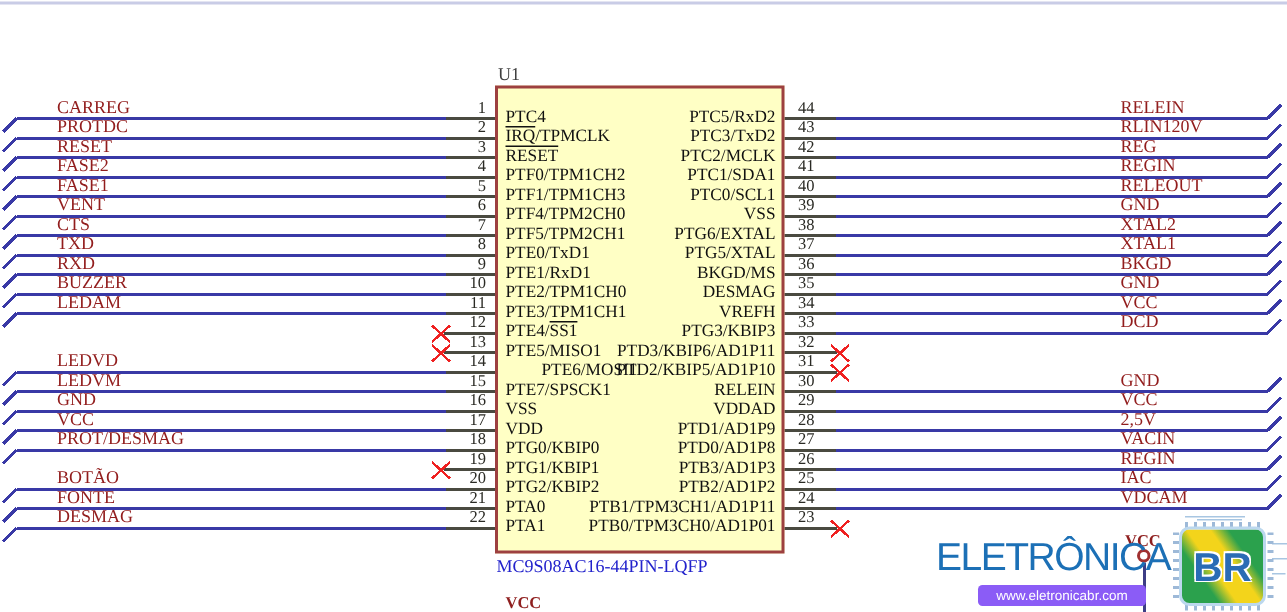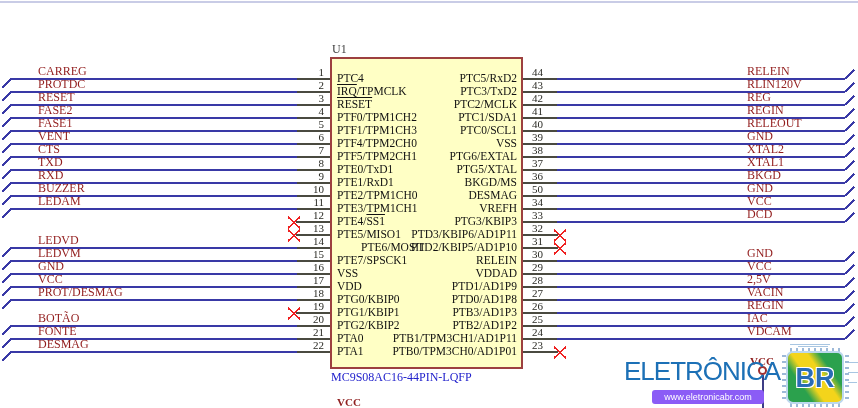--- a/index.html
+++ b/index.html
@@ -300,21 +300,21 @@
     <div class="net" style="left:747px;top:130px;">GND</div>
     <div class="pnum pnum-r" style="top:145px;">38</div>
     <div class="pname pname-r" style="top:150px;">PTG6/EXTAL</div>
     <div class="net" style="left:747px;top:143px;">XTAL2</div>
     <div class="pnum pnum-r" style="top:158px;">37</div>
     <div class="pname pname-r" style="top:163px;">PTG5/XTAL</div>
     <div class="net" style="left:747px;top:156px;">XTAL1</div>
     <div class="pnum pnum-r" style="top:171px;">36</div>
     <div class="pname pname-r" style="top:176px;">BKGD/MS</div>
     <div class="net" style="left:747px;top:169px;">BKGD</div>
-    <div class="pnum pnum-r" style="top:184px;">50</div>
+    <div class="pnum pnum-r" style="top:184px;">35</div>
     <div class="pname pname-r" style="top:189px;">DESMAG</div>
     <div class="net" style="left:747px;top:182px;">GND</div>
     <div class="pnum pnum-r" style="top:197px;">34</div>
     <div class="pname pname-r" style="top:202px;">VREFH</div>
     <div class="net" style="left:747px;top:195px;">VCC</div>
     <div class="pnum pnum-r" style="top:210px;">33</div>
     <div class="pname pname-r" style="top:215px;">PTG3/KBIP3</div>
     <div class="net" style="left:747px;top:208px;text-align:right;">DCD</div>
     <div class="pnum pnum-r" style="top:223px;">32</div>
     <div class="pname pname-r" style="top:228px;">PTD3/KBIP6/AD1P11</div>

